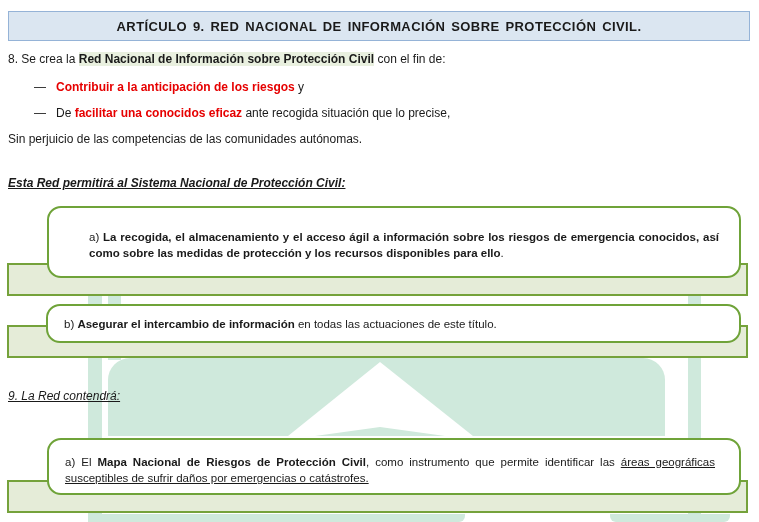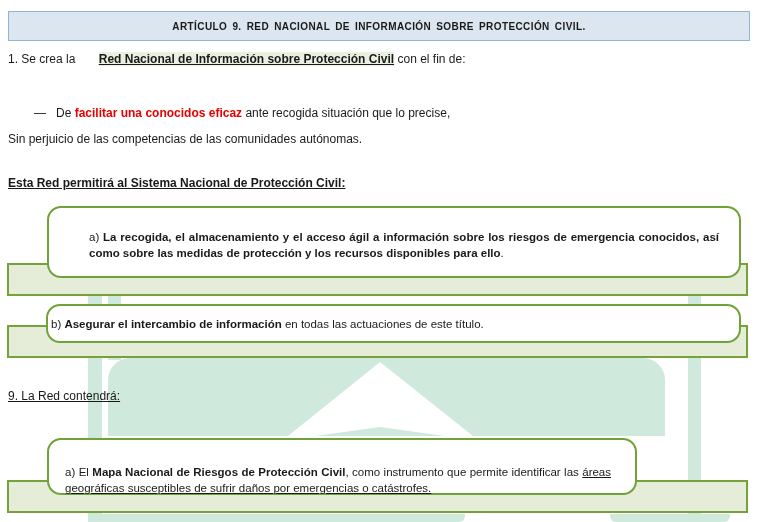--- a/index.html
+++ b/index.html
@@ -27,55 +27,55 @@
   #wm-blob-1{left:94px;top:514px;width:371px;height:8px;border-radius:0 0 6px 6px;}
   #wm-blob-2{left:610px;top:514px;width:120px;height:8px;border-radius:0 0 6px 6px;}
 
   
   #title-bar{
     position:absolute;left:8px;top:11px;width:742px;height:30px;
     background:var(--title-fill);border:1px solid var(--title-border);
     display:flex;align-items:center;justify-content:center;z-index:3;
   }
   #title-bar span{
-    font-weight:bold;font-size:10px;letter-spacing:.4px;word-spacing:2px;
+    font-weight:bold;font-size:13px;letter-spacing:.4px;word-spacing:2px;
   }
 
   
   .textline{position:absolute;left:8px;font-size:12px;line-height:17px;z-index:3;white-space:nowrap;}
   #para-1{top:51px;}
   #closing-line{top:131px;}
   .bullet{position:absolute;left:34px;font-size:12px;line-height:17px;z-index:3;white-space:nowrap;}
   #bullet-1{top:79px;}
   #bullet-2{top:105px;}
   .bullet .dash{display:inline-block;width:22px;}
   .red-bold{color:var(--red);font-weight:bold;}
-  .hl{background:var(--highlight);font-weight:bold;text-decoration:underline;margin-left:20px;}
+  .hl{background:var(--highlight);font-weight:bold;}
 
-  .heading{position:absolute;left:8px;font-size:12px;z-index:3;white-space:nowrap;text-decoration:underline;}
+  .heading{position:absolute;left:8px;font-size:12px;z-index:3;white-space:nowrap;text-decoration:underline;font-style:italic;}
   #heading-1{top:176px;font-weight:bold;}
   #heading-2{top:389px;font-weight:normal;}
 
   
   .band{
     position:absolute;left:7px;width:741px;height:33px;
     background:var(--band-fill);border:2px solid var(--band-border);z-index:1;
   }
   #band-a{top:263px;}
   #band-b{top:325px;}
   #band-2a{top:480px;}
 
   
   .callout{
     position:absolute;background:#fff;border:2px solid var(--green-border);
     border-radius:14px;z-index:2;font-size:11.5px;line-height:16px;
   }
   #box-a{left:47px;top:206px;width:694px;height:72px;padding:21px 20px 0 40px;text-align:justify;}
-  #box-b{left:46px;top:304px;width:695px;height:39px;display:flex;align-items:center;padding-left:3px;}
-  #box-2a{left:47px;top:438px;width:590px;height:57px;padding:24px 24px 0 16px;text-align:justify;}
+  #box-b{left:46px;top:304px;width:695px;height:39px;display:flex;align-items:center;padding-left:16px;}
+  #box-2a{left:47px;top:438px;width:694px;height:57px;padding:14px 24px 0 16px;text-align:justify;}
   .callout .b{font-weight:bold;}
   .callout .u{text-decoration:underline;}
 </style>
 </head>
 <body>
 
 <div id="page">
 
   <div class="wm" id="wm-stripe-l1"></div>
   <div class="wm" id="wm-stripe-l2"></div>
@@ -85,23 +85,26 @@
   </svg>
   <div class="wm" id="wm-stripe-r"></div>
   <div class="wm" id="wm-blob-1"></div>
   <div class="wm" id="wm-blob-2"></div>
 
   <div id="title-bar">
     <span>ARTÍCULO 9. RED NACIONAL DE INFORMACIÓN SOBRE PROTECCIÓN CIVIL.</span>
   </div>
 
   <div class="textline" id="para-1">
-    <span>1. Se crea la </span><span class="hl">Red Nacional de Información sobre Protección Civil</span><span> con el fin de:</span>
+    <span>8. Se crea la </span><span class="hl">Red Nacional de Información sobre Protección Civil</span><span> con el fin de:</span>
   </div>
 
+  <div class="bullet" id="bullet-1">
+    <span class="dash">—</span><span></span><span class="red-bold">Contribuir a la anticipación de los riesgos</span><span> y</span>
+  </div>
 
   <div class="bullet" id="bullet-2">
     <span class="dash">—</span><span>De </span><span class="red-bold">facilitar una conocidos eficaz</span><span> ante recogida situación que lo precise,</span>
   </div>
 
   <div class="textline" id="closing-line">Sin perjuicio de las competencias de las comunidades autónomas.</div>
 
   <div class="heading" id="heading-1">Esta Red permitirá al Sistema Nacional de Protección Civil:</div>
 
   <div class="band" id="band-a"></div>

